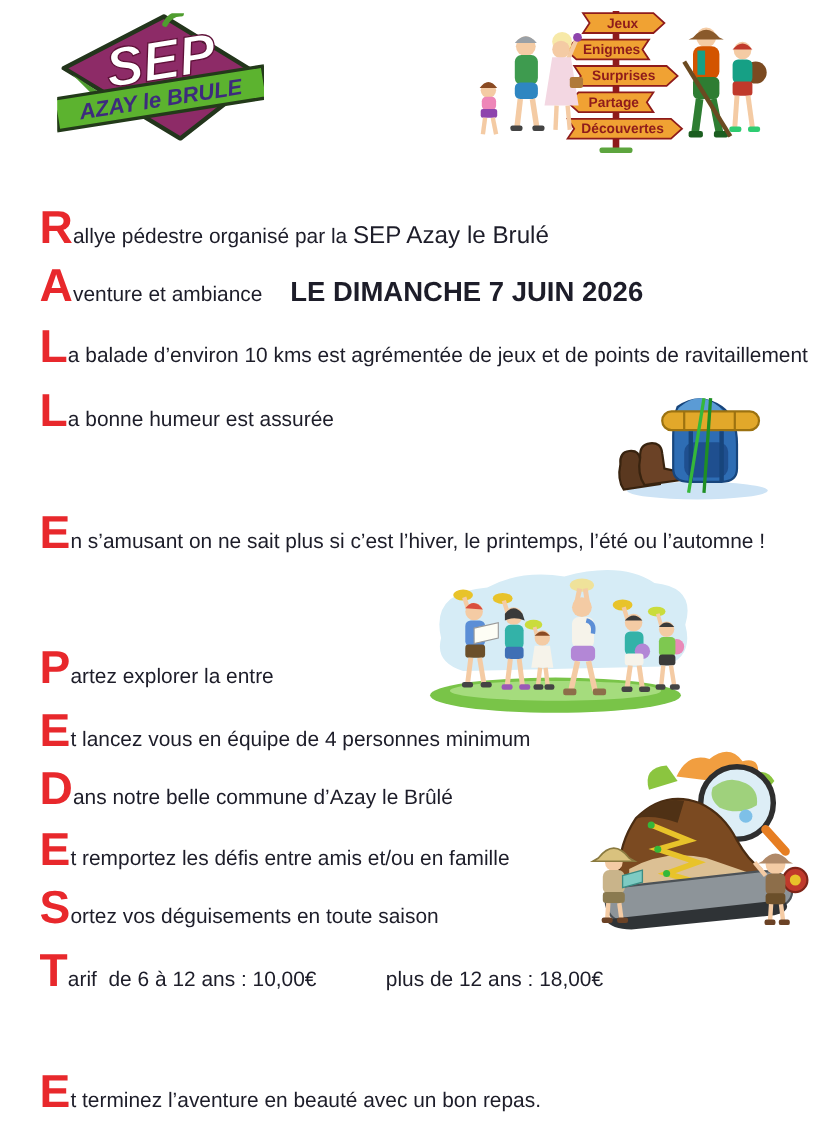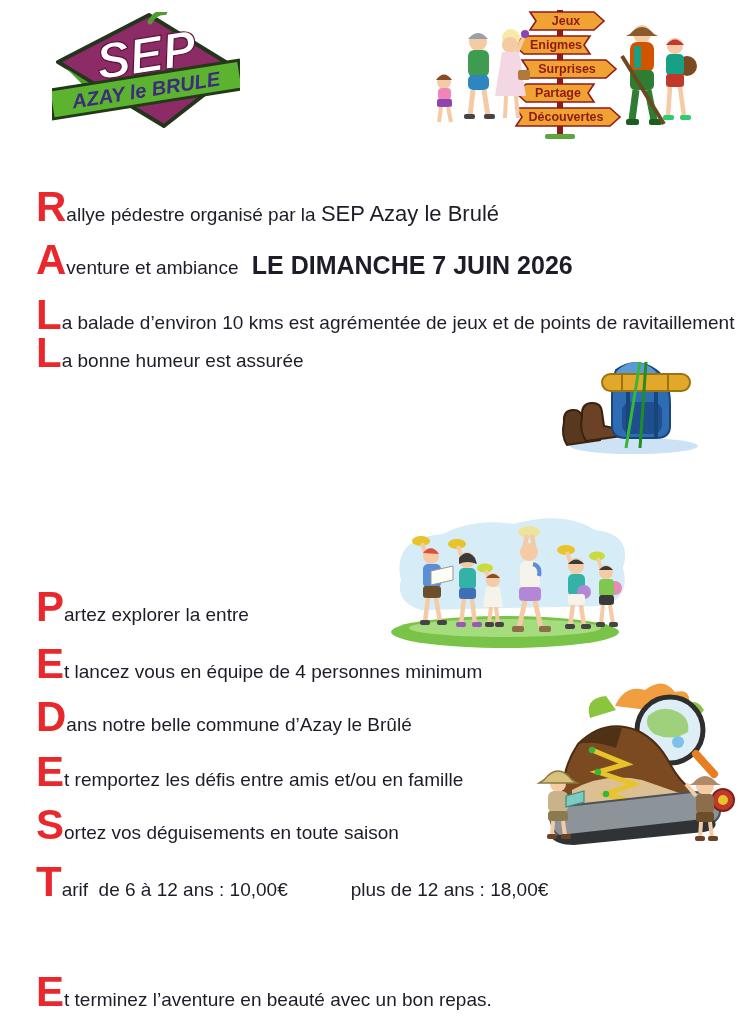--- a/index.html
+++ b/index.html
@@ -6,21 +6,21 @@
   html,body { width:744px; height:1024px; background:#ffffff; font-family:"Liberation Sans", sans-serif; }
   .page { position:relative; width:744px; height:1024px; background:#ffffff; overflow:hidden; }
 
   .art { position:absolute; }
 
   .line { position:absolute; left:36px; white-space:pre; color:#1d1d29; font-size:19px; line-height:1; }
   .line span { white-space:pre; }
   .cap  { font-size:42px; font-weight:700; color:#e8282c; }
   .b    { font-weight:700; }
   .sepb { font-weight:400; font-size:22px; }
-  .big  { font-weight:700; font-size:25px; margin-left:8px; }
+  .big  { font-weight:700; font-size:25px; margin-left:20px; }
   .gap  { margin-left:63px; }
 </style>
 </head>
 <body>
 
 <div class="page">
 
   <svg class="art" style="left:52px; top:12px;" width="188" height="116" viewBox="0 0 188 116">
     <polygon points="97,3 185,57 112,114 6,50" fill="#8d2b67" stroke="#23351c" stroke-width="4" stroke-linejoin="round"></polygon>
     <polygon points="14,56 66,90 34,76" fill="#4f9d2f"></polygon>
@@ -247,23 +247,24 @@
       <rect x="188" y="158" width="10" height="5" rx="2" fill="#6b4226"></rect>
     </g>
   </svg>
 
   <div class="line" style="top:186px"><span class="cap">R</span><span>allye pédestre organisé par la </span><span class="sepb">SEP Azay le Brulé</span></div>
 
   <div class="line" style="top:239px"><span class="cap">A</span><span>venture et ambiance </span><span class="big">LE DIMANCHE 7 JUIN 2026</span></div>
 
   <div class="line" style="top:294px"><span class="cap">L</span><span>a balade d’environ 10 kms est agrémentée de jeux et de points de ravitaillement</span></div>
 
-  <div class="line" style="top:332px"><span class="cap">L</span><span>a bonne humeur est assurée</span></div>
-
-
+  <div class="line" style="top:352px"><span class="cap">L</span><span>a bonne humeur est assurée</span></div>
+
+
+  <div class="line" style="top:463px"><span class="cap">E</span><span>n s’amusant on ne sait plus si c’est l’hiver, le printemps, l’été ou l’automne !</span></div>
 
   <div class="line" style="top:586px"><span class="cap">P</span><span>artez explorer la entre</span></div>
 
   <div class="line" style="top:643px"><span class="cap">E</span><span>t lancez vous en équipe de 4 personnes minimum</span></div>
 
   <div class="line" style="top:696px"><span class="cap">D</span><span>ans notre belle commune d’Azay le Brûlé</span></div>
 
   <div class="line" style="top:751px"><span class="cap">E</span><span>t remportez les défis entre amis et/ou en famille</span></div>
 
   <div class="line" style="top:804px"><span class="cap">S</span><span>ortez vos déguisements en toute saison</span></div>

